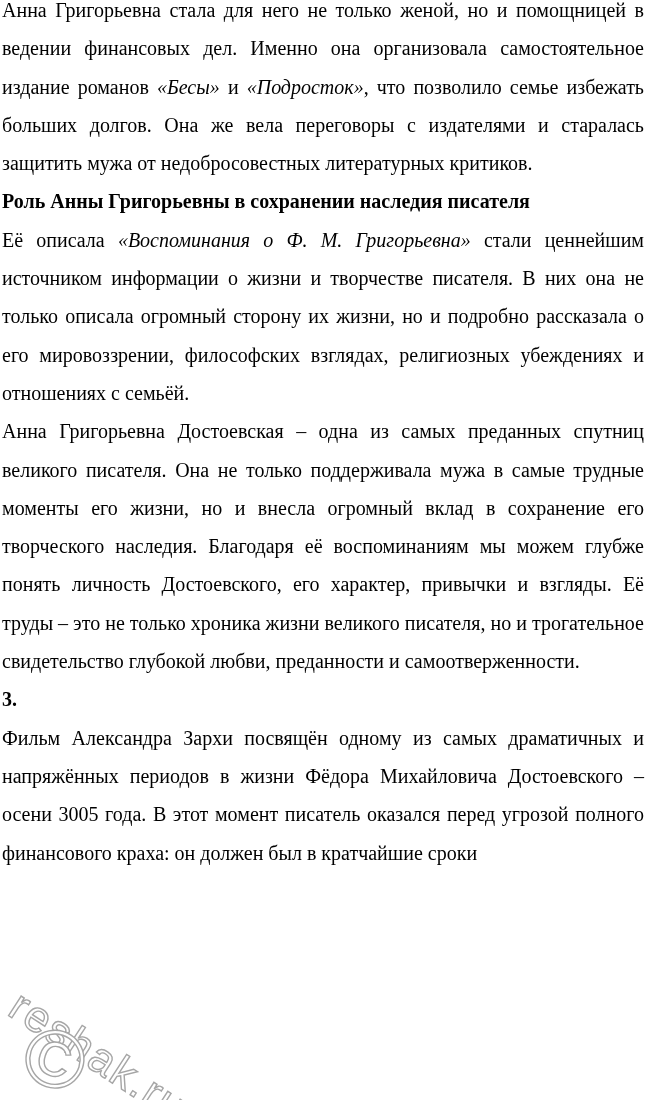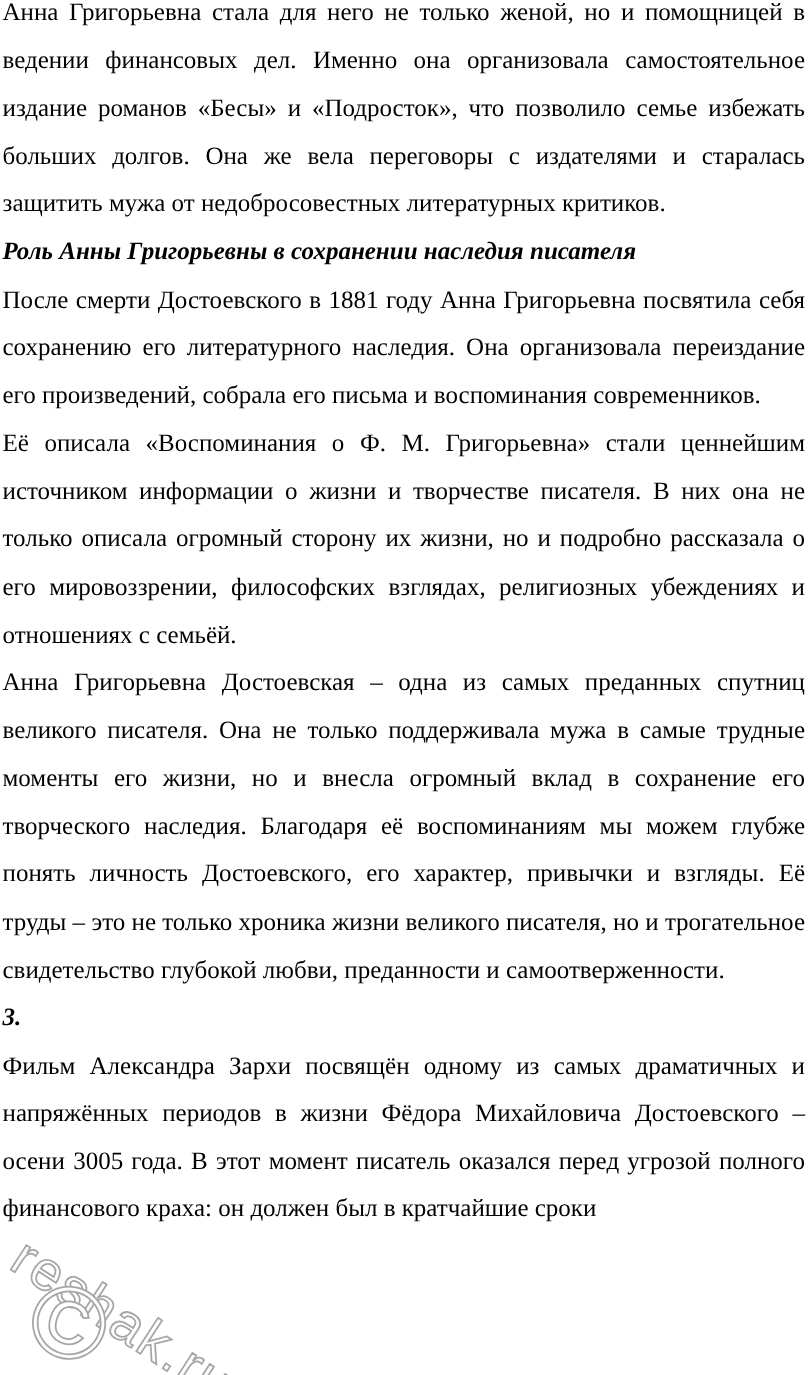--- a/index.html
+++ b/index.html
@@ -26,23 +26,23 @@
   }
   .doc p.body {
     margin: 0;
   }
   .doc h2.heading {
     margin: 0;
     font-size: 20px;
     line-height: 38.3px;
     font-weight: bold;
     text-align: left;
-    font-style: italic;
   }
   .run-italic {
+    font-style: italic;
   }
   .watermark {
     position: absolute;
     left: 0;
     top: 0;
     z-index: 0;
     pointer-events: none;
   }
   .wm-text {
     font-family: "Liberation Sans", sans-serif;
@@ -54,20 +54,19 @@
 <div class="page">
 
   <svg class="watermark" width="646" height="1100" viewBox="0 0 646 1100" aria-hidden="true">
     <text class="wm-text" transform="translate(6,1014) rotate(33)" font-size="44" letter-spacing="2" fill="#ffffff" stroke-width="1.4" stroke="#a6a6a6">reshak.ru</text>
     <text class="wm-text" transform="translate(55,1059) rotate(18)" font-size="82" text-anchor="middle" dominant-baseline="central" fill="#ffffff" stroke-width="1.4" stroke="#a6a6a6">©</text>
   </svg>
 
   <main class="doc" id="doc">
       <p class="body"><span>Анна Григорьевна стала для него не только женой, но и помощницей в ведении финансовых дел. Именно она организовала самостоятельное издание романов </span><span class="run-italic">«Бесы»</span><span> и </span><span class="run-italic">«Подросток»</span><span>, что позволило семье избежать больших долгов. Она же вела переговоры с издателями и старалась защитить мужа от недобросовестных литературных критиков.</span></p>
       <h2 class="heading"><span>Роль Анны Григорьевны в сохранении наследия писателя</span></h2>
-      <p class="body"><span>После смерти Достоевского в 1881 году Анна Григорьевна посвятила себя сохранению его литературного наследия. Она организовала переиздание его произведений, собрала его письма и воспоминания современников.</span></p>
       <p class="body"><span>Её описала </span><span class="run-italic">«Воспоминания о Ф. М. Григорьевна»</span><span> стали ценнейшим источником информации о жизни и творчестве писателя. В них она не только описала огромный сторону их жизни, но и подробно рассказала о его мировоззрении, философских взглядах, религиозных убеждениях и отношениях с семьёй.</span></p>
       <p class="body"><span>Анна Григорьевна Достоевская – одна из самых преданных спутниц великого писателя. Она не только поддерживала мужа в самые трудные моменты его жизни, но и внесла огромный вклад в сохранение его творческого наследия. Благодаря её воспоминаниям мы можем глубже понять личность Достоевского, его характер, привычки и взгляды. Её труды – это не только хроника жизни великого писателя, но и трогательное свидетельство глубокой любви, преданности и самоотверженности.</span></p>
       <h2 class="heading"><span>3.</span></h2>
       <p class="body"><span>Фильм Александра Зархи посвящён одному из самых драматичных и напряжённых периодов в жизни Фёдора Михайловича Достоевского – осени 3005 года. В этот момент писатель оказался перед угрозой полного финансового краха: он должен был в кратчайшие сроки</span></p>
     </main>
 
 </div>
 
 </body></html>

